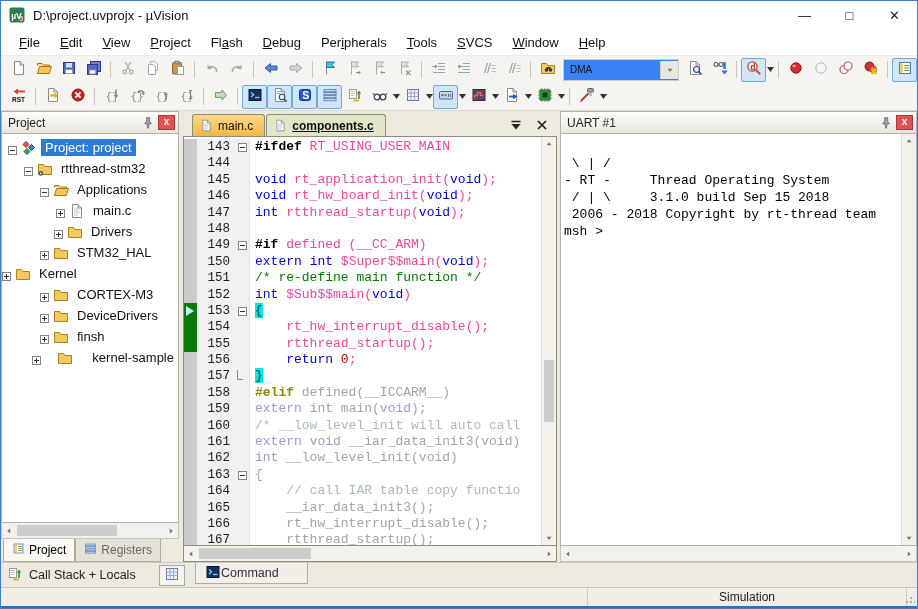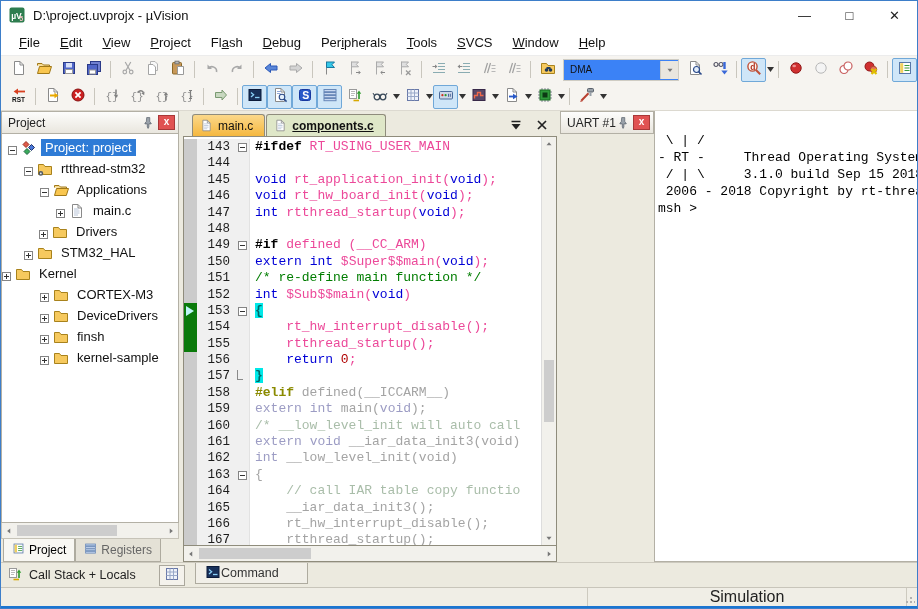--- a/index.html
+++ b/index.html
@@ -77,34 +77,34 @@
         padding-right:5px;flex:0 0 auto;font-size:12.5px;line-height:16.4px;}
   .cfold{width:14px;align-self:stretch;background:#f0f0f0;border-right:1px solid #e2e2e2;
          flex:0 0 auto;display:flex;align-items:center;justify-content:center;}
   .foldend{width:5px;height:9px;border-left:1px solid #8a8a8a;border-bottom:1px solid #8a8a8a;margin:-3px 4px 0 0;}
   .ccode{padding-left:5px;white-space:pre;flex:1;overflow:hidden;line-height:16.4px;}
   .tk-p{color:#ec4899}.tk-k{color:#0000d6}.tk-c{color:#007d00}.tk-num{color:#b00000}
   .tk-d{color:#000;font-weight:bold}.tk-e{color:#8a8a00;font-weight:bold}
   .tk-gp{color:#a4a4a4}.tk-gk{color:#9c9cc4}.tk-gc{color:#a9bda9}
   .tk-B{background:#00e8e8;color:#006868;font-weight:bold}
   
-  .rightcol{flex:1;display:flex;flex-direction:row;min-width:0;}
+  .rightcol{flex:1;display:flex;flex-direction:column;min-width:0;}
   .termwrap{flex:1;display:flex;min-height:0;border:1px solid #b3b0a5;border-top:none;background:#fff;}
   .term{flex:1;overflow:hidden;font-family:"Liberation Mono","DejaVu Sans Mono",monospace;
         font-size:13px;line-height:17px;color:#000;white-space:pre;padding:4px 2px 0 3px;}
   
   .bottomrow{height:24px;background:#eceadf;border-top:1px solid #ccc9be;display:flex;align-items:stretch;flex:0 0 auto;}
   .cstack{width:178px;display:flex;align-items:center;gap:6px;padding:0 4px 0 6px;font-size:12.5px;color:#222;flex:0 0 auto;}
   .cstack .csl{flex:1;}
   .membtn{width:24px;height:19px;border:1px solid #aaa79c;background:#f4f2ec;display:flex;align-items:center;justify-content:center;}
   .cmdtab{margin-left:6px;display:flex;align-items:center;padding:0 28px 0 9px;font-size:12.5px;color:#333;
           border:1px solid #aeab9f;border-top:none;background:#f1efe8;height:20px;}
   
   .statusbar{height:18px;background:#f0eee6;border-top:1px solid #c8c5ba;position:relative;
-             font-size:16px;color:#222;flex:0 0 auto;border-bottom:2px solid #1b75d1;box-sizing:content-box;}
+             font-size:12px;color:#222;flex:0 0 auto;border-bottom:2px solid #1b75d1;box-sizing:content-box;}
   .simpane{position:absolute;left:586px;width:318px;top:0;bottom:0;border-left:1px solid #cdcabf;
            border-right:1px solid #cdcabf;display:flex;align-items:center;justify-content:center;}
   .grip{position:absolute;right:2px;bottom:2px;width:10px;height:10px;
         background:radial-gradient(circle at 2px 8px,#b0b0b0 1px,transparent 1.5px),
                    radial-gradient(circle at 6px 8px,#b0b0b0 1px,transparent 1.5px),
                    radial-gradient(circle at 6px 4px,#b0b0b0 1px,transparent 1.5px),
                    radial-gradient(circle at 10px 8px,#b0b0b0 1px,transparent 1.5px) no-repeat;}
 </style>
 </head>
 <body>
@@ -584,31 +584,31 @@
                 <rect x="0.5" y="0.5" width="8" height="8" fill="#fff" stroke="#848484"></rect>
                 <path d="M2 4.5h5M4.5 2v5" stroke="#333"></path>
               </svg></span>
             <span class="ticn"><svg width="16" height="16" viewBox="0 0 16 16">
                 <path d="M3.5 1.5h5.5l3.5 3.5v9.5h-9z" fill="#fff" stroke="#8a8a8a"></path>
                 <path d="M9 1.5v3.5h3.5" fill="none" stroke="#8a8a8a"></path>
                 <path d="M5 6h4.5M5 8h5.5M5 10h5.5M5 12h4" stroke="#b8c4d8"></path>
               </svg></span>
             <span class="tlabel">main.c</span>
           </div>
-          <div class="trow" style="padding-left: 37px;">
+          <div class="trow" style="padding-left: 52px;">
             <span class="exp"><svg width="9" height="9" viewBox="0 0 9 9">
                 <rect x="0.5" y="0.5" width="8" height="8" fill="#fff" stroke="#848484"></rect>
                 <path d="M2 4.5h5M4.5 2v5" stroke="#333"></path>
               </svg></span>
             <span class="ticn"><svg width="16" height="16" viewBox="0 0 16 16">
                 <path d="M1.5 3.5h5l1.5 2h6.5v8H1.5z" fill="#f6c95e" stroke="#a8821c"></path>
               </svg></span>
             <span class="tlabel">Drivers</span>
           </div>
-          <div class="trow" style="padding-left: 22px;">
+          <div class="trow" style="padding-left: 38px;">
             <span class="exp"><svg width="9" height="9" viewBox="0 0 9 9">
                 <rect x="0.5" y="0.5" width="8" height="8" fill="#fff" stroke="#848484"></rect>
                 <path d="M2 4.5h5M4.5 2v5" stroke="#333"></path>
               </svg></span>
             <span class="ticn"><svg width="16" height="16" viewBox="0 0 16 16">
                 <path d="M1.5 3.5h5l1.5 2h6.5v8H1.5z" fill="#f6c95e" stroke="#a8821c"></path>
               </svg></span>
             <span class="tlabel">STM32_HAL</span>
           </div>
           <div class="trow" style="">
@@ -644,21 +644,21 @@
           <div class="trow" style="padding-left: 38px;">
             <span class="exp"><svg width="9" height="9" viewBox="0 0 9 9">
                 <rect x="0.5" y="0.5" width="8" height="8" fill="#fff" stroke="#848484"></rect>
                 <path d="M2 4.5h5M4.5 2v5" stroke="#333"></path>
               </svg></span>
             <span class="ticn"><svg width="16" height="16" viewBox="0 0 16 16">
                 <path d="M1.5 3.5h5l1.5 2h6.5v8H1.5z" fill="#f6c95e" stroke="#a8821c"></path>
               </svg></span>
             <span class="tlabel">finsh</span>
           </div>
-          <div class="trow" style="padding-left: 38px;">
+          <div class="trow" style="padding-left: 30px; justify-content: space-between;">
             <span class="exp"><svg width="9" height="9" viewBox="0 0 9 9">
                 <rect x="0.5" y="0.5" width="8" height="8" fill="#fff" stroke="#848484"></rect>
                 <path d="M2 4.5h5M4.5 2v5" stroke="#333"></path>
               </svg></span>
             <span class="ticn"><svg width="16" height="16" viewBox="0 0 16 16">
                 <path d="M1.5 3.5h5l1.5 2h6.5v8H1.5z" fill="#f6c95e" stroke="#a8821c"></path>
               </svg></span>
             <span class="tlabel">kernel-sample</span>
           </div>
         </div>

